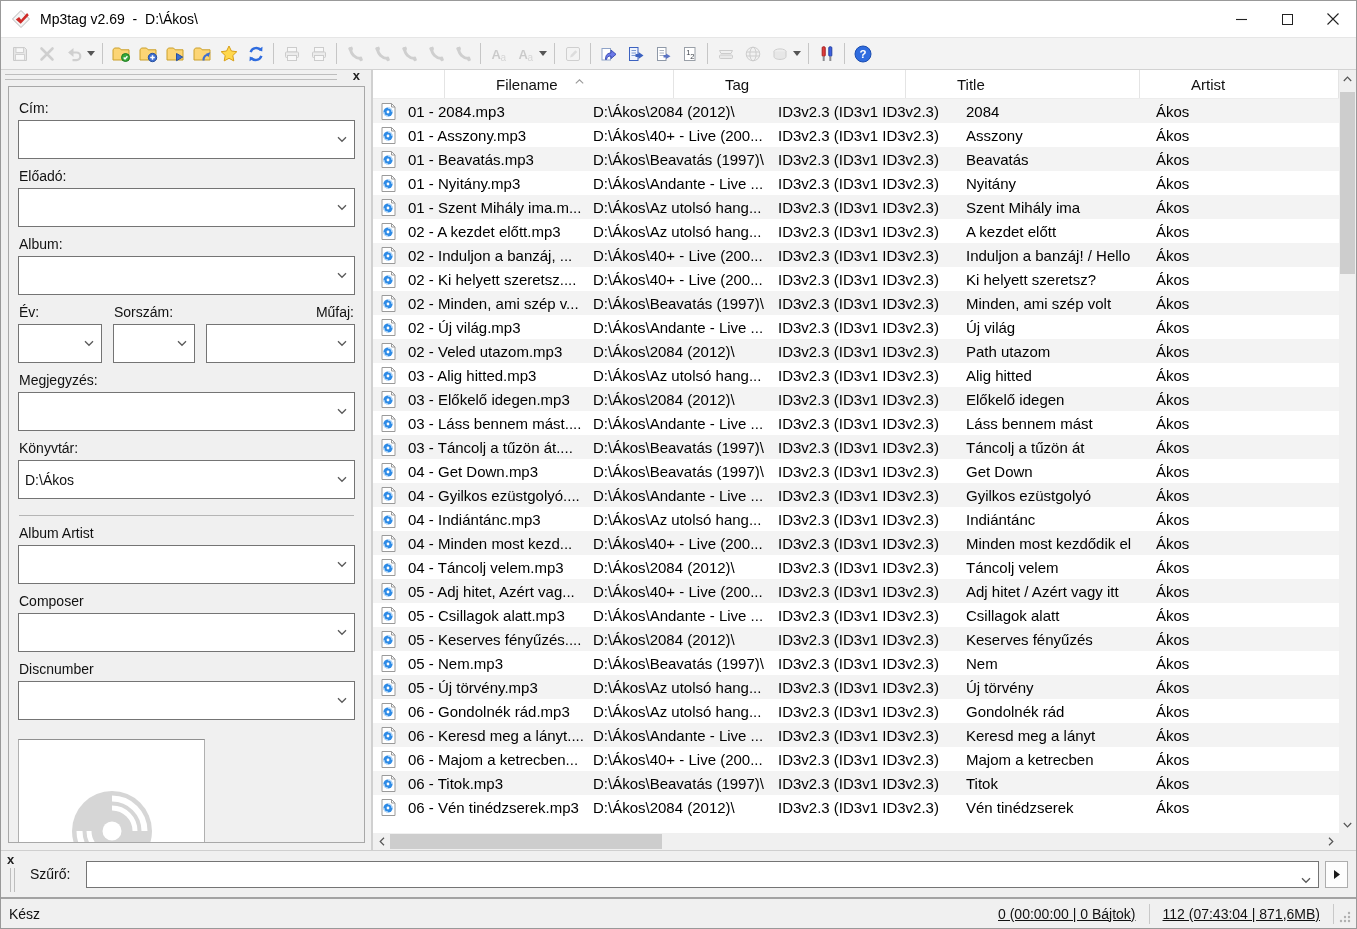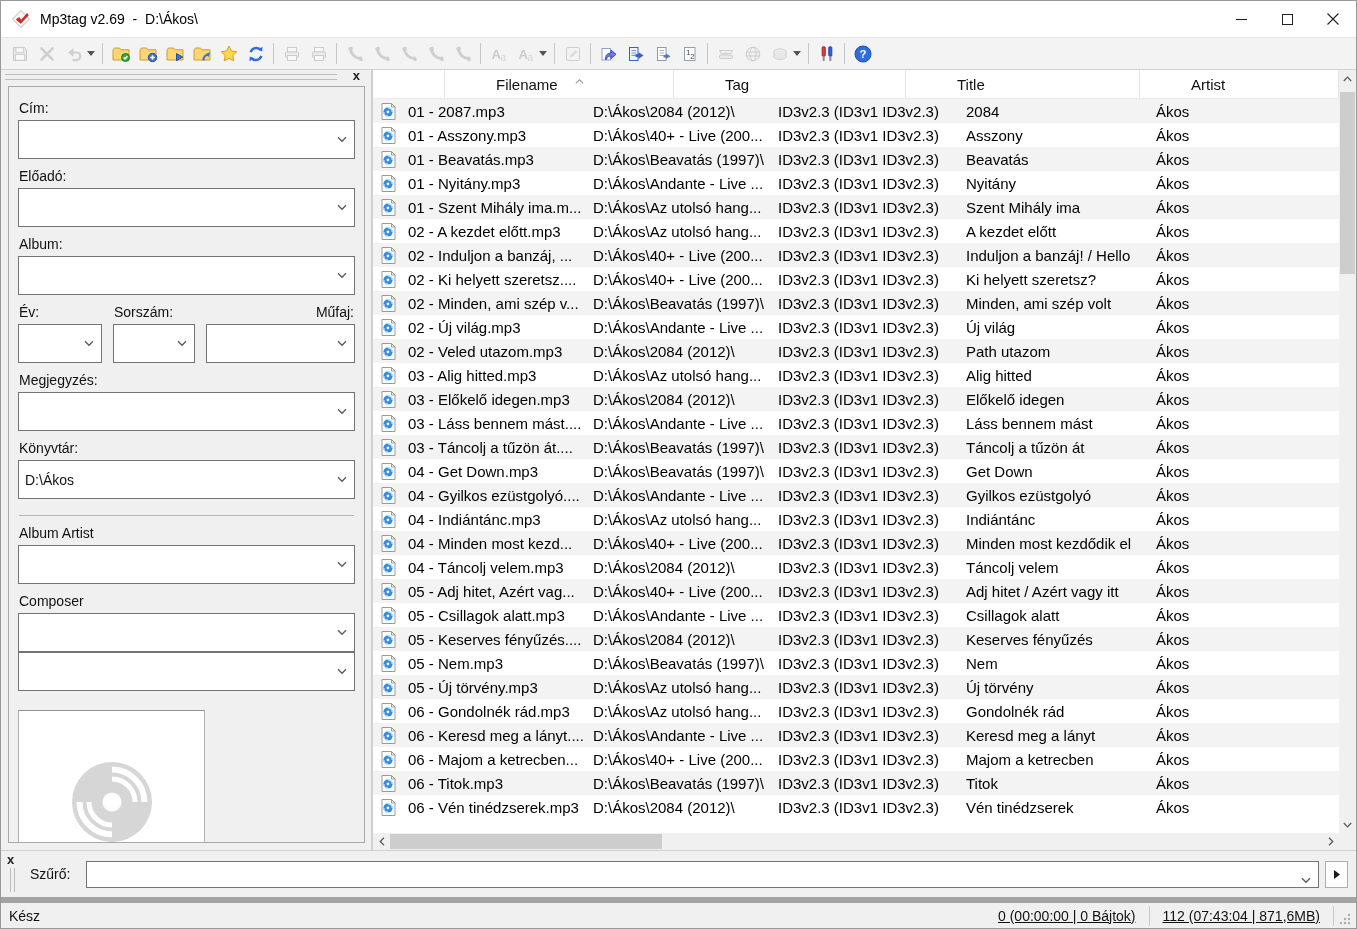--- a/index.html
+++ b/index.html
@@ -85,21 +85,21 @@
   .filterbar { height:47px; background:#f0f0f0; border-top:1px solid #cfcfcf; position:relative; flex:none; }
   .filter-close { position:absolute; left:6px; top:1px; font-size:13px; font-weight:bold; color:#222; }
   .filter-grip { position:absolute; left:9px; top:17px; height:24px; width:5px;
                  border-left:1px solid #bdbdbd; border-right:1px solid #bdbdbd; }
   .filter-label { position:absolute; left:29px; top:15px; font-size:14px; color:#111; }
   .filter-input { position:absolute; left:85px; right:37px; top:10px; height:27px; }
   .filter-run { position:absolute; right:8px; top:10px; width:23px; height:27px; background:#fdfdfd;
                 border:1px solid #adadad; display:flex; align-items:center; justify-content:center; }
 
   
-  .statusbar { height:31px; background:#f0f0f0; border-top:6px solid #a3a3a3; display:flex; align-items:center;
+  .statusbar { height:31px; background:#f0f0f0; border-top:2px solid #a3a3a3; display:flex; align-items:center;
                font-size:14px; color:#111; flex:none; position:relative; }
   .status-ready { margin-left:8px; }
   .status-right { margin-left:auto; display:flex; align-items:center; height:100%;text-decoration:underline; }
   .status-seg { padding:0 13px; white-space:pre; }
   .status-div { width:1px; height:20px; background:#c9c9c9; }
   .resize-grip { width:16px; height:16px; margin:8px 2px 0 4px; }
 </style>
 </head>
 <body>
 
@@ -488,20 +488,21 @@
           </div>
 
         <span class="field-label">Composer</span>
         <div class="combo">
             <span class="combo-value"></span>
             <span class="chev"><svg width="10" height="7" viewBox="0 0 10 7">
                 <path d="M1 1.3l4 4 4-4" fill="none" stroke="#5a5a5a" stroke-width="1.3"></path>
               </svg></span>
           </div>
 
+        <span class="field-label">Discnumber</span>
         <div class="combo">
             <span class="combo-value"></span>
             <span class="chev"><svg width="10" height="7" viewBox="0 0 10 7">
                 <path d="M1 1.3l4 4 4-4" fill="none" stroke="#5a5a5a" stroke-width="1.3"></path>
               </svg></span>
           </div>
 
         <div class="cover-box">
           <span><svg width="96" height="96" viewBox="0 0 96 96">
                 <circle cx="48" cy="48" r="40" fill="#d6d6d6"></circle>
@@ -529,21 +530,21 @@
         </div>
       <div class="tbody" id="tbody">
           <div class="tr alt">
             <span class="td icon-cell"><svg width="15" height="17" viewBox="0 0 15 17">
                 <path d="M1 .5h9.5L14 4v12.5H1z" fill="#fff" stroke="#9a9a9a"></path>
                 <path d="M10.5 .5V4H14" fill="none" stroke="#9a9a9a"></path>
                 <circle cx="7" cy="9" r="4.6" fill="var(--disc-blue, #2e8be6)"></circle>
                 <circle cx="7" cy="9" r="1.4" fill="#fff"></circle>
                 <path d="M7 4.9a4.1 4.1 0 0 1 4.1 4.1M7 13.1a4.1 4.1 0 0 1-4.1-4.1" fill="none" stroke="#cfe6fa" stroke-width="1.1"></path>
               </svg></span>
-            <span class="td c0">01 - 2087.mp3</span>
+            <span class="td c0">01 - 2084.mp3</span>
             <span class="td c1">D:\Ákos\2084 (2012)\</span>
             <span class="td c2">ID3v2.3 (ID3v1 ID3v2.3)</span>
             <span class="td c3">2084</span>
             <span class="td c4">Ákos</span>
           </div>
           <div class="tr">
             <span class="td icon-cell"><svg width="15" height="17" viewBox="0 0 15 17">
                 <path d="M1 .5h9.5L14 4v12.5H1z" fill="#fff" stroke="#9a9a9a"></path>
                 <path d="M10.5 .5V4H14" fill="none" stroke="#9a9a9a"></path>
                 <circle cx="7" cy="9" r="4.6" fill="var(--disc-blue, #2e8be6)"></circle>

